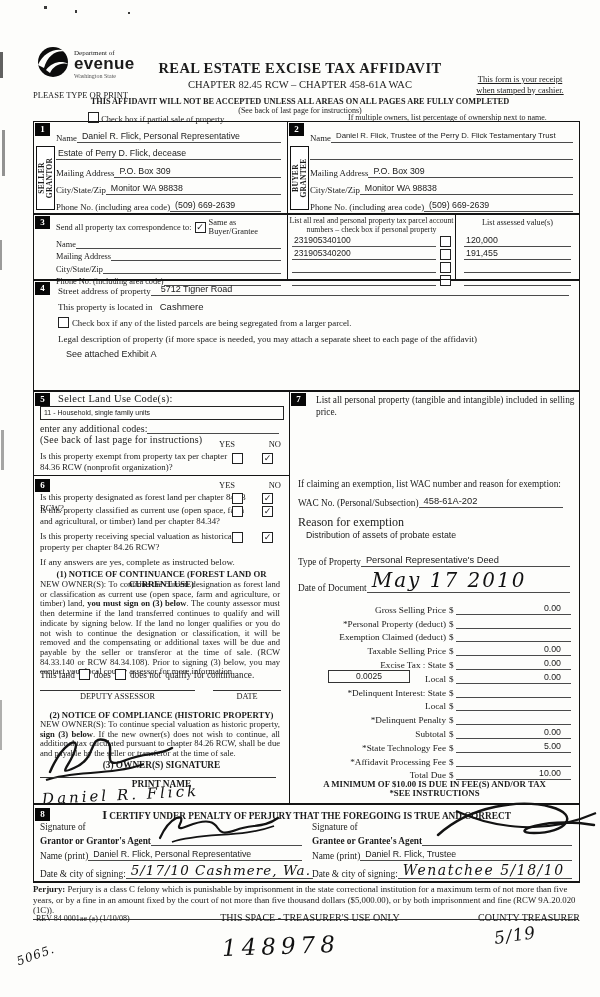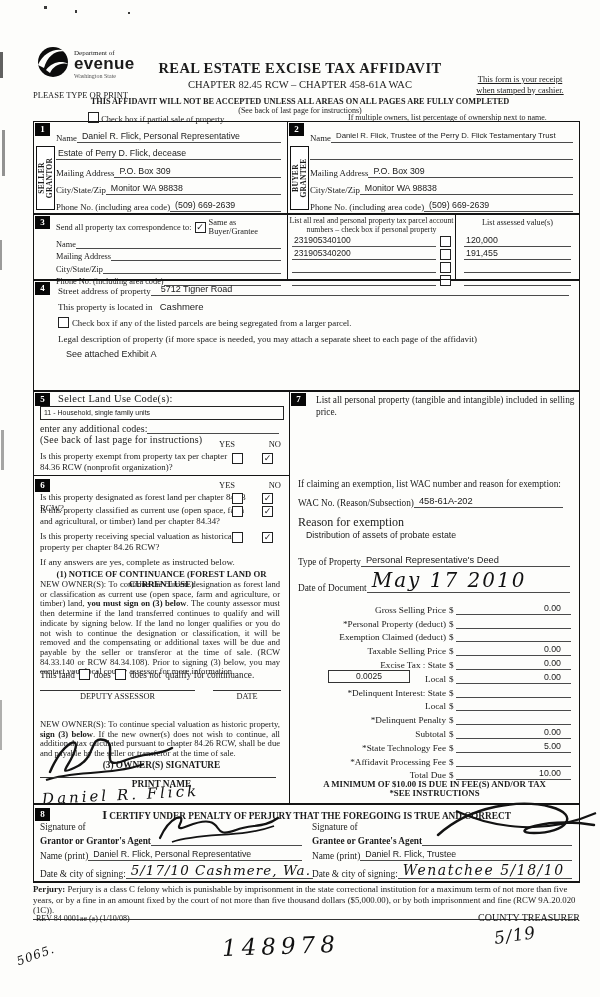--- a/index.html
+++ b/index.html
@@ -309,20 +309,21 @@
           <span>qualify for continuance.</span>
         </div>
         <div style="position:absolute;left:6px;top:213px;width:155px;">
           <div class="capline"></div>
           <div class="caption">DEPUTY ASSESSOR</div>
         </div>
         <div style="position:absolute;right:8px;top:213px;width:68px;">
           <div class="capline"></div>
           <div class="caption">DATE</div>
         </div>
+        <div class="b ctr" style="position:absolute;left:0;top:234px;width:100%;font-size:8.7px;">(2)  NOTICE OF COMPLIANCE (HISTORIC PROPERTY)</div>
         <div class="pp" style="position:absolute;left:6px;top:244px;width:240px;">
           <span>NEW OWNER(S): To continue special valuation as historic property, </span><span class="b">sign (3) below</span><span>. If the new owner(s) does not wish to continue, all additional tax calculated pursuant to chapter 84.26 RCW, shall be due and payable by the seller or transferor at the time of sale.</span>
         </div>
         <div class="b ctr" style="position:absolute;left:0;top:284px;width:100%;font-size:9.3px;">(3)  OWNER(S) SIGNATURE</div>
         <svg width="140" height="60" viewBox="0 0 140 60" style="position:absolute;left:6px;top:252px;">
           <path d="M10,44 C22,16 40,6 35,22 C30,38 16,48 34,40 C58,30 48,8 64,12 C80,16 56,44 86,32 C106,24 118,28 132,20" stroke="#131313" fill="none" stroke-width="2.4" stroke-linecap="round"></path>
           <path d="M6,52 C34,42 70,48 104,36" stroke="#131313" fill="none" stroke-width="2"></path>
         </svg>
         <div class="capline" style="position:absolute;left:6px;top:300px;width:236px;"></div>
         <div class="b ctr" style="position:absolute;left:0;top:303px;width:100%;font-size:9.3px;">PRINT NAME</div>
@@ -331,21 +332,21 @@
     </div>
 
     <div style="flex:1;position:relative;">
       <div class="secnum" style="left:1px;top:2px;">7</div>
       <div style="margin-left:26px;padding-top:3px;font-size:9.3px;line-height:12px;">
         <div>List all  personal property (tangible and intangible) included in selling</div>
         <div>price.</div>
       </div>
       <div style="position:absolute;left:8px;top:88px;font-size:9.3px;">If claiming an exemption, list WAC number and reason for exemption:</div>
       <div class="fl" style="position:absolute;left:8px;top:105px;width:265px;font-size:9.3px;">
-        <span class="lab">WAC No. (Reason/Subsection)</span>
+        <span class="lab">WAC No. (Personal/Subsection)</span>
         <span class="val" style="max-width:185px;">458-61A-202</span>
       </div>
       <div style="position:absolute;left:8px;top:124px;font-size:12px;">Reason for exemption</div>
       <div class="sans" style="position:absolute;left:16px;top:139px;font-size:8.8px;">Distribution of assets of probate estate</div>
       <div class="fl" style="position:absolute;left:8px;top:164px;width:272px;font-size:9.3px;">
         <span class="lab">Type of Property</span>
         <span class="val">Personal Representative's Deed</span>
       </div>
       <div class="fl" style="position:absolute;left:8px;top:180px;width:272px;font-size:9.3px;height:22px;">
         <span class="lab">Date of Document</span>
@@ -465,19 +466,20 @@
       <path d="M12,40 C45,10 95,4 125,12 C155,20 140,38 108,38 C80,38 118,22 168,30" stroke="#131313" fill="none" stroke-width="2.4" stroke-linecap="round"></path>
       <path d="M30,16 C70,34 120,40 170,18" stroke="#131313" fill="none" stroke-width="2"></path>
     </svg>
   </div>
 
   <div class="abs" style="left:33px;top:884px;width:545px;font-size:8.8px;line-height:10.5px;border-bottom:1px solid #333;padding-bottom:3px;">
     <span class="b">Perjury:</span><span> Perjury is a class C felony which is punishable by imprisonment in the state correctional institution for a maximum term of not more than five years, or by a fine in an amount fixed by the court of not more than five thousand dollars ($5,000.00), or by both imprisonment and fine (RCW 9A.20.020 (1C)).</span>
   </div>
 
   <div class="abs" style="left:36px;top:914px;font-size:8px;">REV 84 0001ae (a) (1/10/08)</div>
+  <div class="abs ctr" style="left:180px;top:912px;width:260px;font-size:10px;">THIS SPACE - TREASURER'S USE ONLY</div>
   <div class="abs" style="right:20px;top:912px;font-size:10px;">COUNTY TREASURER</div>
 
   <div class="abs hand" style="left:16px;top:948px;font-size:12px;transform:rotate(-20deg);letter-spacing:1px;">5065.</div>
   <div class="abs hand" style="left:222px;top:933px;font-size:23px;letter-spacing:5px;transform:rotate(-2deg);">148978</div>
   <div class="abs hand" style="left:494px;top:925px;font-size:17px;transform:rotate(-8deg);letter-spacing:1px;">5/19</div>
 
 </div>
 
 </body></html>

